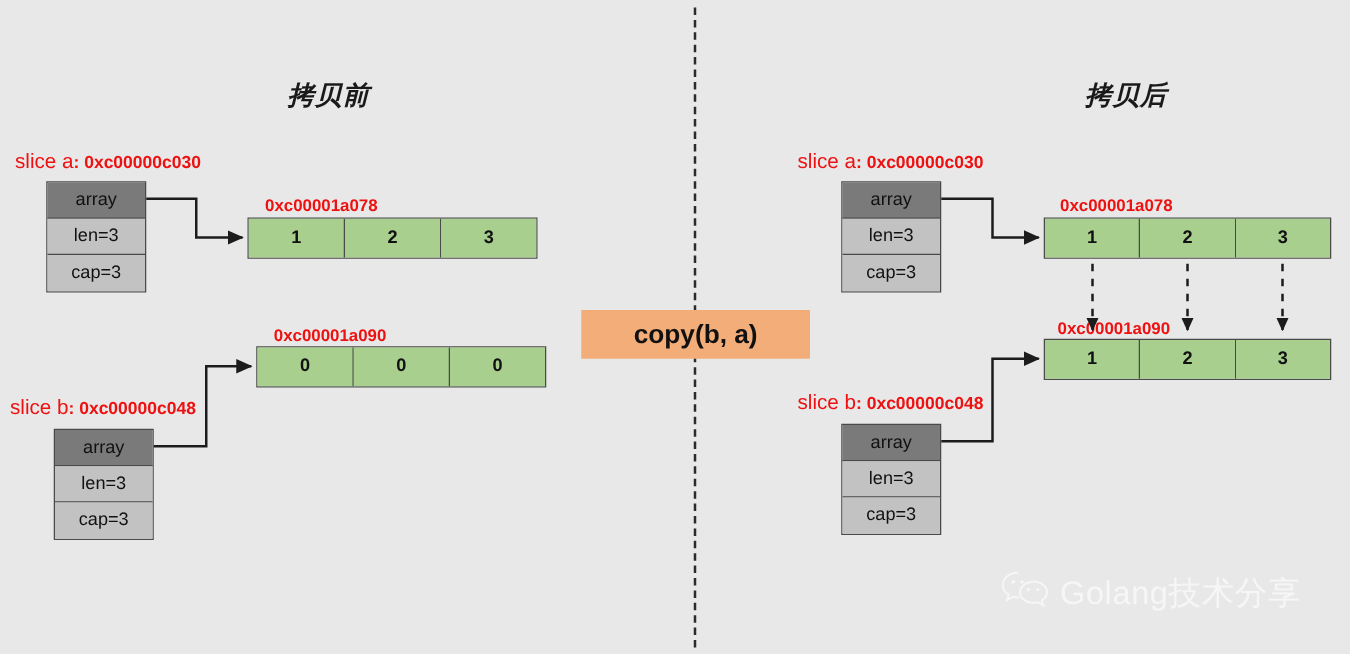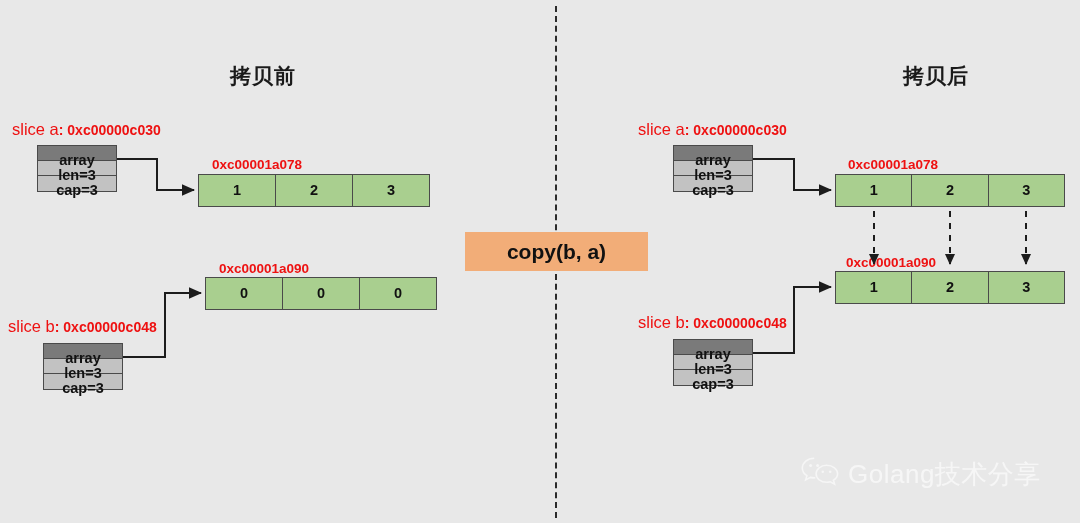--- a/index.html
+++ b/index.html
@@ -21,40 +21,41 @@
   }
   .abs { position: absolute; }
 
   
   .section-title {
     font-size: 21px;
     font-weight: bold;
     color: #1a1a1a;
     letter-spacing: 1px;
     white-space: nowrap;
+    font-style: italic;
   }
 
   
   .divider {
     border-left: 2px dashed #2b2b2b;
     width: 0;
   }
 
   
   .slice-box {
     width: 80px;
     border: 1px solid #4a4a4a;
     box-sizing: border-box;
   }
   .slice-cell {
-    height: 15px;
+    height: 29px;
     line-height: 29px;
     text-align: center;
     font-size: 14.5px;
-    font-weight: bold;
+    font-weight: normal;
     color: #111;
     box-sizing: border-box;
     border-bottom: 1px solid #4a4a4a;
     background: #c2c2c2;
   }
   .slice-cell:last-child { border-bottom: none; }
   .slice-cell.head {
     background: #7a7a7a;
     color: #111;
   }
@@ -177,23 +178,23 @@
   <div class="abs slice-label" style="left:8px; top:317px;">
     <span class="lbl-name">slice b</span><span class="lbl-addr">: 0xc00000c048</span>
   </div>
 
   <div class="abs slice-box" style="left:43px; top:343px;">
     <div class="slice-cell head">array</div>
     <div class="slice-cell">len=3</div>
     <div class="slice-cell">cap=3</div>
   </div>
 
-  <div class="abs copy-banner" style="left:465px; top:232px; width:183px; height:39px; line-height:39px;">copy(b, a)</div>
-
-  <div class="abs section-title" style="left:903px; top:62px;">拷贝后</div>
+  <div class="abs copy-banner" style="left:465px; top:248px; width:183px; height:39px; line-height:39px;">copy(b, a)</div>
+
+  <div class="abs section-title" style="left:868px; top:62px;">拷贝后</div>
 
   <div class="abs slice-label" style="left:638px; top:120px;">
     <span class="lbl-name">slice a</span><span class="lbl-addr">: 0xc00000c030</span>
   </div>
 
   <div class="abs slice-box" style="left:673px; top:145px;">
     <div class="slice-cell head">array</div>
     <div class="slice-cell">len=3</div>
     <div class="slice-cell">cap=3</div>
   </div>

